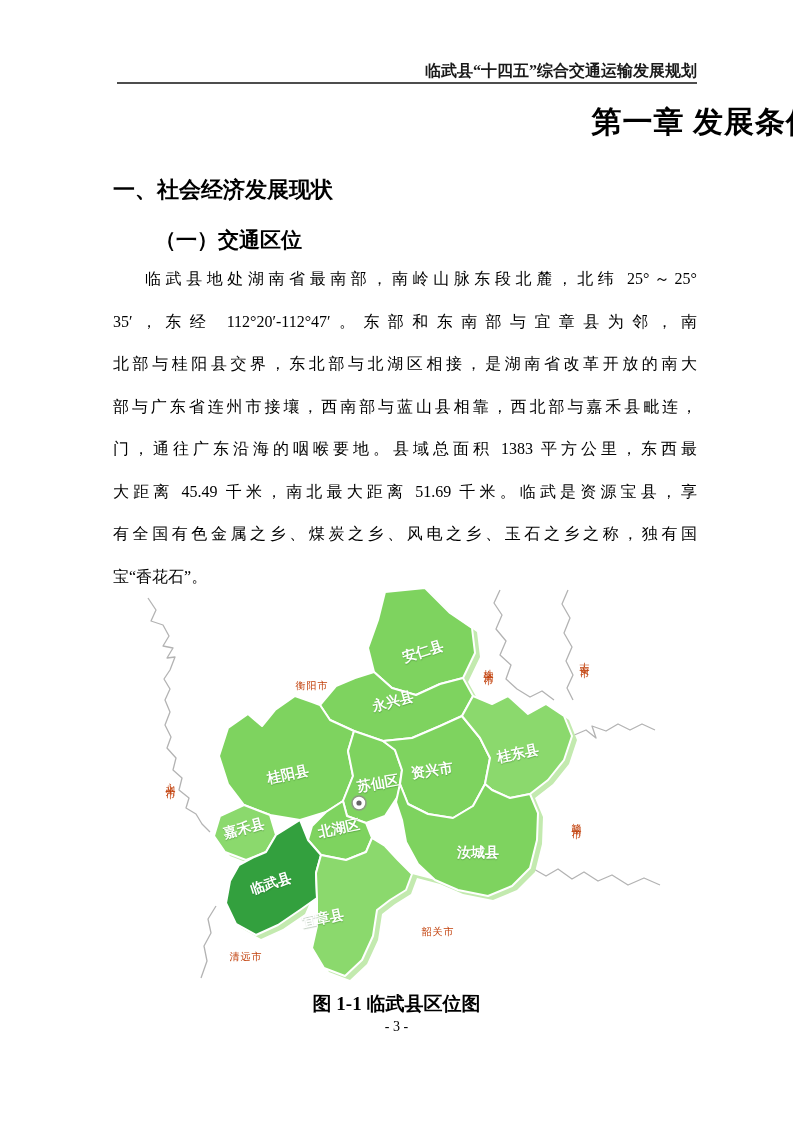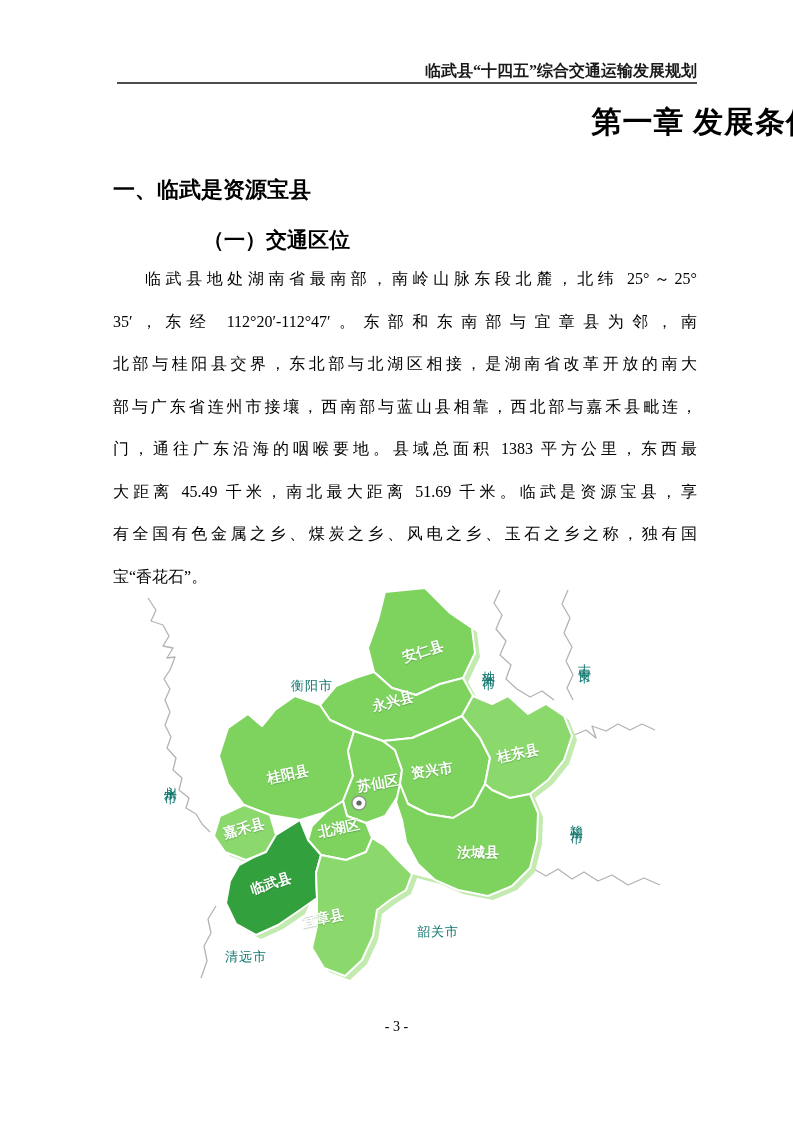--- a/index.html
+++ b/index.html
@@ -18,41 +18,41 @@
     text-align:right; font-size:30px; font-weight:bold; letter-spacing:1px;padding-left:24px;
   }
   .heading-1 {
     position:absolute; top:175px; left:113px;
     font-family:"Liberation Sans","DejaVu Sans",sans-serif;
     font-size:22px; font-weight:bold;
   }
   .heading-2 {
     position:absolute; top:226px; left:155px;
     font-family:"Liberation Sans","DejaVu Sans",sans-serif;
-    font-size:21px; font-weight:bold;margin-left:48px;
+    font-size:21px; font-weight:bold;
   }
   .body-para {
     position:absolute; top:258px; left:113px; width:584px;
     font-size:16px; line-height:42.5px;
   }
   .body-para .line { text-align:justify; text-align-last:justify; }
   .body-para .line.first { text-indent:2em; }
   .body-para .line.last { text-align:left; text-align-last:left; }
 
   .map-figure { position:absolute; left:140px; top:588px; width:525px; height:402px; }
   .map-figure svg { position:absolute; left:0; top:0; }
   .map-label {
     position:absolute; white-space:nowrap; color:#ffffff;
     font-family:"Liberation Sans","DejaVu Sans",sans-serif;
     font-size:14px; font-weight:bold; text-shadow:0 1px 1px rgba(0,60,0,.25);
   }
   .nb-label {
-    position:absolute; white-space:nowrap; color:#0f766e;
+    position:absolute; white-space:nowrap; color:#c2410c;
     font-family:"Liberation Sans","DejaVu Sans",sans-serif;
-    font-size:13px; letter-spacing:1px;
+    font-size:10px; letter-spacing:1px;
   }
   .nb-label.vertical { writing-mode:vertical-rl; letter-spacing:3px; }
 
   .figure-caption {
     position:absolute; top:991px; left:0; width:100%;
     text-align:center; font-size:19px; font-weight:bold;
   }
   .page-number {
     position:absolute; top:1019px; left:0; width:100%;
     text-align:center; font-size:14px;
@@ -62,21 +62,21 @@
 <body>
 
 <div class="page">
 
   <div class="doc-header">
     <span>临武县“十四五”综合交通运输发展规划</span>
   </div>
 
   <div class="chapter-title">第一章 发展条件</div>
 
-  <div class="heading-1">一、临武是资源宝县</div>
+  <div class="heading-1">一、社会经济发展现状</div>
   <div class="heading-2">（一）交通区位</div>
 
   <div class="body-para">
     <div class="line first">临武县地处湖南省最南部，南岭山脉东段北麓，北纬 25°～25°</div>
     <div class="line">35′，东经 112°20′-112°47′。东部和东南部与宜章县为邻，南</div>
     <div class="line">北部与桂阳县交界，东北部与北湖区相接，是湖南省改革开放的南大</div>
     <div class="line">部与广东省连州市接壤，西南部与蓝山县相靠，西北部与嘉禾县毗连，</div>
     <div class="line">门，通往广东沿海的咽喉要地。县域总面积 1383 平方公里，东西最</div>
     <div class="line">大距离 45.49 千米，南北最大距离 51.69 千米。临武是资源宝县，享</div>
     <div class="line">有全国有色金属之乡、煤炭之乡、风电之乡、玉石之乡之称，独有国</div>
@@ -133,15 +133,16 @@
 
     <div class="nb-label" style="left:172px; top:98px;  transform:translate(-50%,-50%);">衡阳市</div>
     <div class="nb-label vertical" style="left:348px; top:77px;  transform:translate(-50%,-50%);">株洲市</div>
     <div class="nb-label vertical" style="left:444px; top:70px;  transform:translate(-50%,-50%);">吉安市</div>
     <div class="nb-label vertical" style="left:30px;  top:191px; transform:translate(-50%,-50%);">永州市</div>
     <div class="nb-label vertical" style="left:436px; top:231px; transform:translate(-50%,-50%);">赣州市</div>
     <div class="nb-label" style="left:298px; top:344px; transform:translate(-50%,-50%);">韶关市</div>
     <div class="nb-label" style="left:106px; top:369px; transform:translate(-50%,-50%);">清远市</div>
   </div>
 
+  <div class="figure-caption">图 1-1 临武县区位图</div>
   <div class="page-number">- 3 -</div>
 
 </div>
 
 </body></html>

